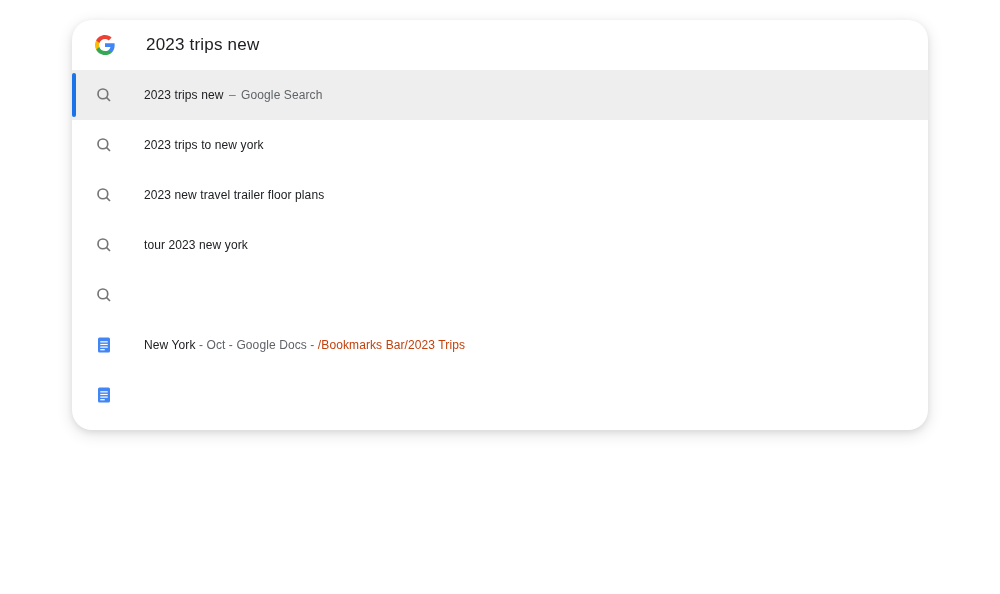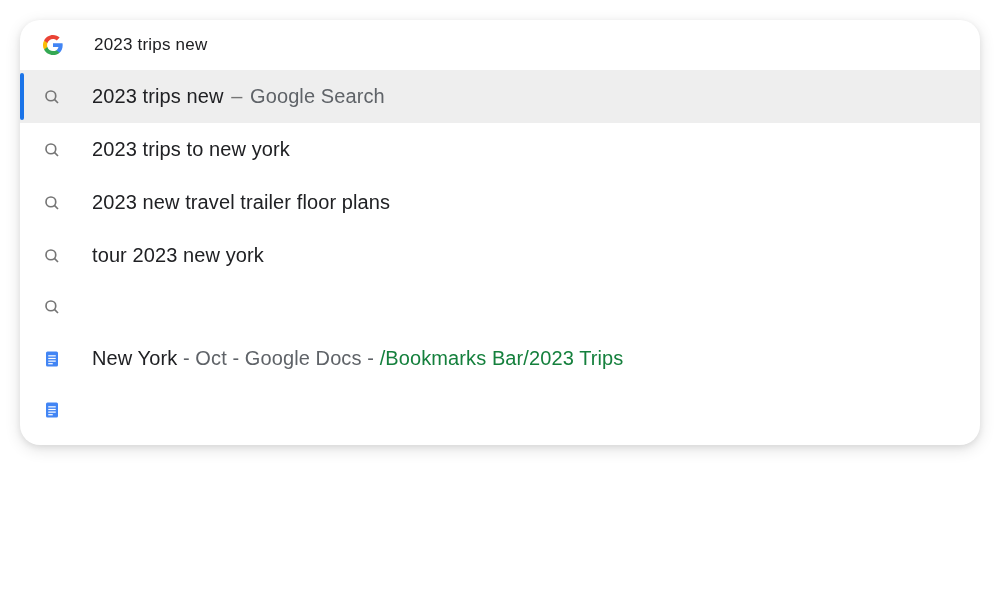--- a/index.html
+++ b/index.html
@@ -8,21 +8,21 @@
       box-sizing: border-box;
     }
     body {
       font-family: Arial, 'Helvetica Neue', Helvetica, sans-serif;
       background: #fff;
       display: flex;
       justify-content: center;
       padding: 20px;
     }
     .omnibox-container {
-      width: 960px;
+      width: 856px;
       background: #fff;
       border-radius: 20px;
       box-shadow: 0 4px 16px rgba(0,0,0,0.12), 0 2px 6px rgba(0,0,0,0.08);
       overflow: hidden;
       padding-bottom: 10px;
     }
     .search-row {
       display: flex;
       align-items: center;
       padding: 14px 18px 14px 22px;
@@ -42,21 +42,21 @@
       font-family: inherit;
       letter-spacing: 0.2px;
     }
     .suggestion-row {
       display: flex;
       align-items: center;
       padding: 15px 18px 15px 22px;
       gap: 30px;
       cursor: pointer;
       position: relative;
-      font-size: 20px;
+      font-size: 12px;
     }
     .suggestion-row.selected {
       background: #eeeeee;
     }
     .suggestion-row.selected::before {
       content: '';
       position: absolute;
       left: 0;
       top: 3px;
       bottom: 3px;
@@ -89,21 +89,21 @@
       font-weight: 400;
     }
     .suggestion-text .dash-sep {
       color: #757575;
       margin: 0 2px;
     }
     .suggestion-text .meta {
       color: #5f6368;
     }
     .suggestion-text .path {
-      color: #15803d;
+      color: #c2410c;
     }
   </style>
 </head>
 <body>
 
 <div class="omnibox-container">
   <div class="search-row">
     <span class="google-g">
       <svg viewBox="0 0 48 48" width="22" height="22">
         <path fill="#4285F4" d="M45.1 24.5c0-1.6-.1-3.1-.4-4.5H24v8.5h11.8c-.5 2.8-2 5.1-4.3 6.7v5.6h7c4.1-3.8 6.6-9.4 6.6-16.3z"></path>

